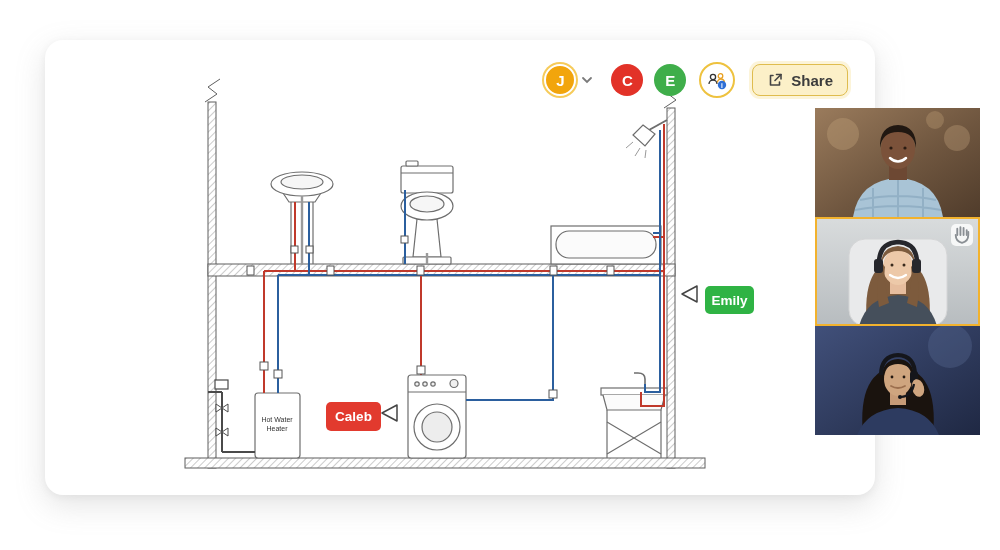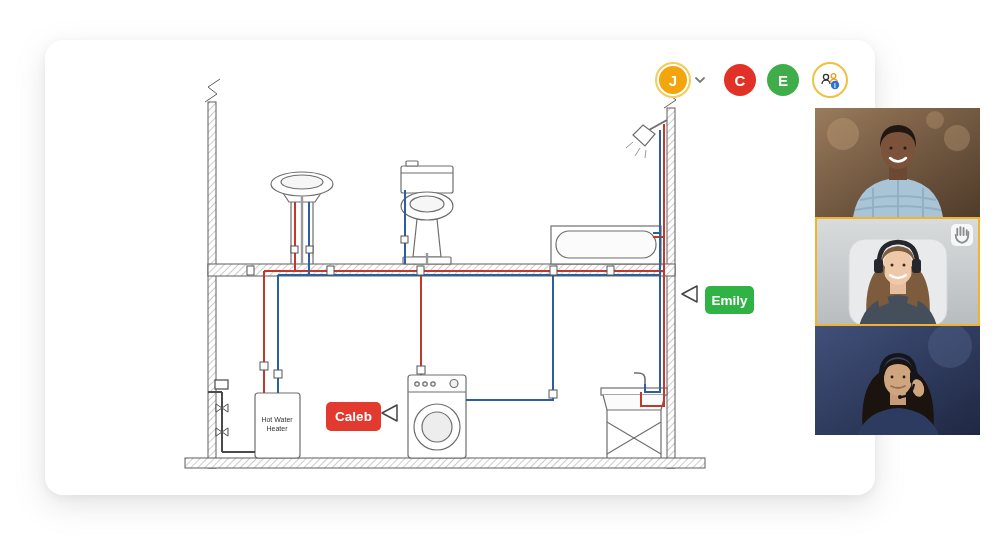--- a/index.html
+++ b/index.html
@@ -176,20 +176,28 @@
     <div class="avatar avatar-e">E</div>
     <button class="follow-btn">
       <svg width="22" height="22" viewBox="0 0 22 22">
         <circle cx="7" cy="8" r="2.6" fill="none" stroke="#333" stroke-width="1.3"></circle>
         <path d="M3,15 a4,4 0 0 1 8,0" fill="none" stroke="#333" stroke-width="1.3"></path>
         <circle cx="14.5" cy="7" r="2.3" fill="none" stroke="#e8a020" stroke-width="1.3"></circle>
         <path d="M11.5,13.5 a3.5,3.5 0 0 1 7,0" fill="none" stroke="#e8a020" stroke-width="1.3"></path>
         <circle cx="16" cy="16" r="4.2" fill="#2f6fd6"></circle>
         <text x="16" y="18.6" font-size="6.5" fill="#fff" text-anchor="middle" font-weight="bold">i</text>
       </svg>
+    </button>
+    <button class="share-btn">
+      <svg width="16" height="16" viewBox="0 0 16 16" fill="none" stroke="#444" stroke-width="1.6" stroke-linecap="round" stroke-linejoin="round">
+        <path d="M6,3.5 H3.5 V13 H12.5 V10"></path>
+        <path d="M9.5,2.5 H14 V7"></path>
+        <path d="M14,2.5 L8,8.5"></path>
+      </svg>
+      <span>Share</span>
     </button>
   </div>
 </div>
 
 <div class="video-stack">
 
   <div class="video-thumb">
     <svg viewBox="0 0 165 109">
       <defs>
         <linearGradient id="bg1" x1="0" y1="0" x2="1" y2="1">

